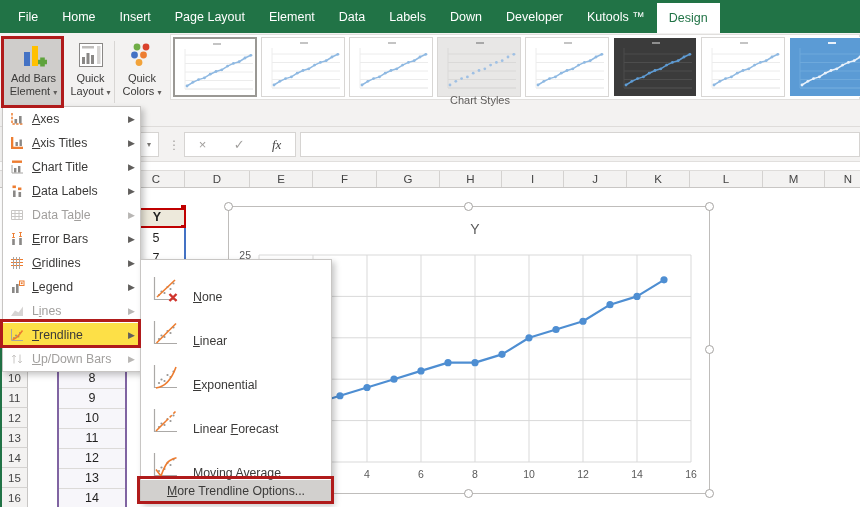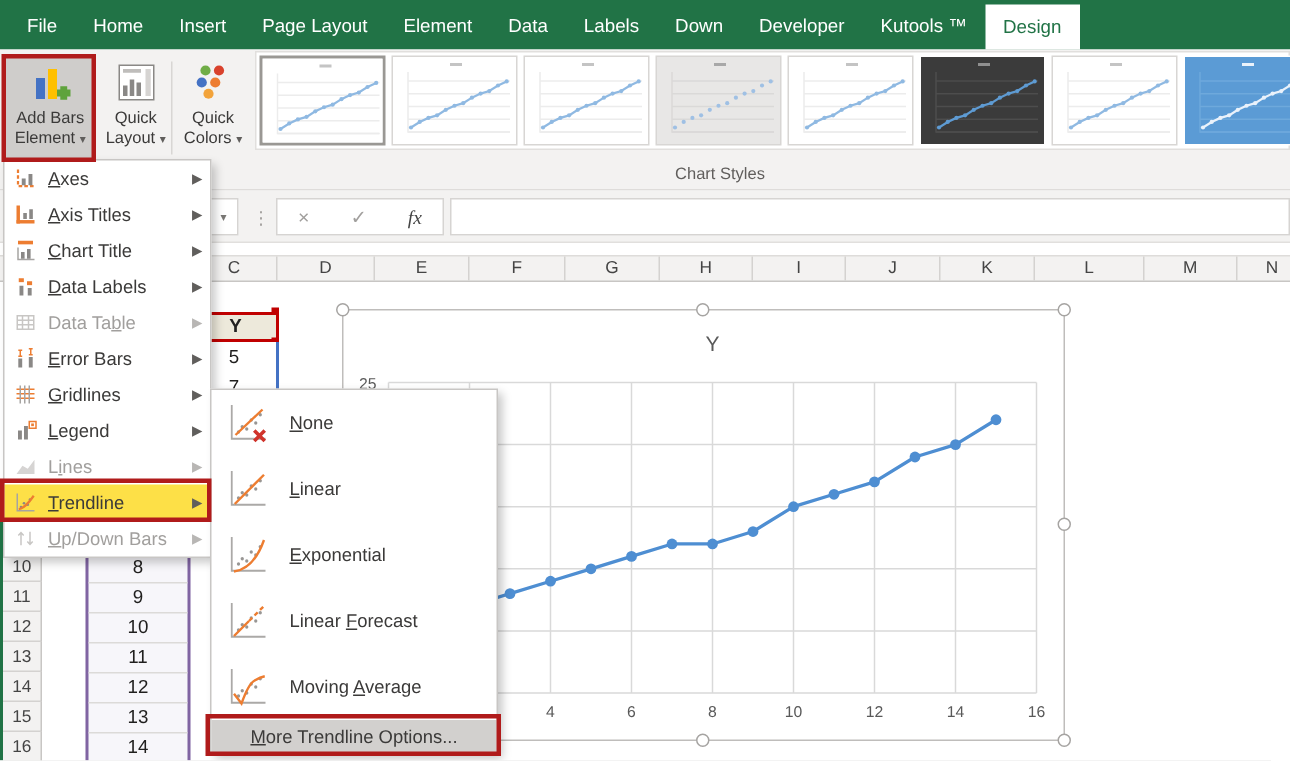--- a/index.html
+++ b/index.html
@@ -17,21 +17,21 @@
 .rbtn .cap{line-height:13px;white-space:nowrap}
 #btn-add-chart-element{left:3px;width:61px;background:#CFCDCB}
 #btn-quick-layout{left:67px;width:47px}
 #btn-change-colors{left:116px;width:52px}
 .vsep{position:absolute;top:8px;width:1px;height:62px;background:#D8D6D4}
 .caret{font-size:8px;color:#605E5C}
 #gallery-panel{position:absolute;left:170px;top:1px;width:690px;height:66px;background:#fff;border:1px solid #E1DFDD}
 .thumb{position:absolute;top:2px;width:84px;height:60px;border:1px solid #D8D6D4;overflow:hidden;background:#fff}
 .thumb.dark,.thumb.blue{border-color:transparent}
 .thumb.sel{border:2px solid #9A9894}
-#group-label{position:absolute;left:330px;bottom:4px;width:300px;text-align:center;font-size:11px;color:#605E5C}
+#group-label{position:absolute;left:330px;bottom:20px;width:300px;text-align:center;font-size:11px;color:#605E5C}
 
 
 #fbar{position:absolute;left:0;top:127px;width:860px;height:35px;background:#F3F2F1;border-bottom:1px solid #E1DFDD}
 #namebox-end{position:absolute;left:139px;top:5px;width:20px;height:25px;background:#fff;border:1px solid #D6D4D2;color:#797774;font-size:8px;display:flex;align-items:center;justify-content:center}
 #fdots{position:absolute;left:169px;top:5px;height:25px;width:10px;color:#A19F9D;font-size:12px;display:flex;align-items:center;justify-content:center}
 #fbtns{position:absolute;left:184px;top:5px;width:112px;height:25px;background:#fff;border:1px solid #D6D4D2;display:flex;align-items:center;justify-content:space-around}
 #fbtns .fb{color:#A19F9D;font-size:13px}
 #fbtns .fx{color:#444;font-size:13px;font-style:italic;font-family:"Liberation Serif",serif}
 #finput{position:absolute;left:300px;top:5px;width:560px;height:25px;background:#fff;border:1px solid #D6D4D2}
 
@@ -60,21 +60,21 @@
 
 #menu{position:absolute;left:2px;top:106px;width:139px;background:#fff;border:1px solid #C8C6C4;box-shadow:3px 3px 6px rgba(0,0,0,.22);z-index:20}
 .mi{height:24px;display:flex;align-items:center;font-size:12.3px;color:#3B3A39}
 .mi.hl{background:#fde047}
 .mi.dis{color:#A19F9D}
 .mic{width:16px;height:16px;margin:0 7px 0 6px;flex:none}
 .ml{flex:1;white-space:nowrap}
 .ma{margin-right:5px;font-size:9px;color:#605E5C}
 .mi.dis .ma{color:#B8B6B4}
 #submenu{position:absolute;left:140px;top:259px;width:192px;background:#fff;border:1px solid #C8C6C4;box-shadow:3px 3px 6px rgba(0,0,0,.22);z-index:21}
-.smi{height:44px;display:flex;align-items:center;font-size:12.3px;color:#3B3A39}
+.smi{height:44px;display:flex;align-items:flex-end;font-size:12.3px;color:#3B3A39}
 .smic{width:30px;height:30px;margin:0 13px 0 9px;flex:none}
 #submenu-footer{height:22px;background:#D2D0CE;display:flex;align-items:center;justify-content:center;font-size:12.3px;color:#3B3A39}
 u{text-decoration:underline}
 
 
 .redbox{position:absolute;border:3px solid var(--red);z-index:40;pointer-events:none}
 #red-ace{left:1px;top:36px;width:63px;height:72px}
 #red-trendline{left:0;top:319px;width:141px;height:29px}
 #red-more{left:137px;top:476px;width:197px;height:28px}
 </style>

